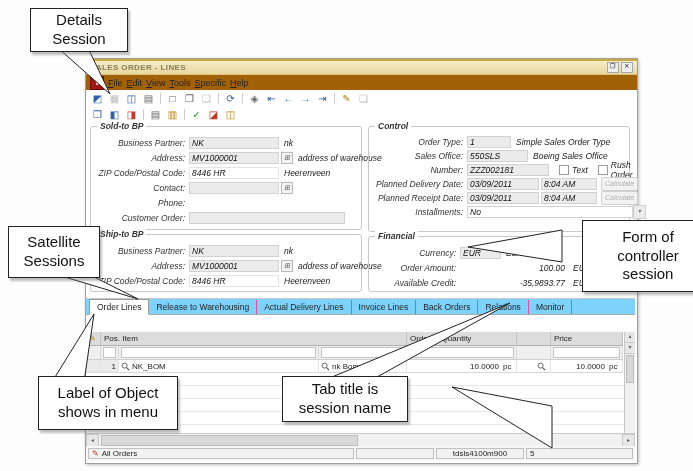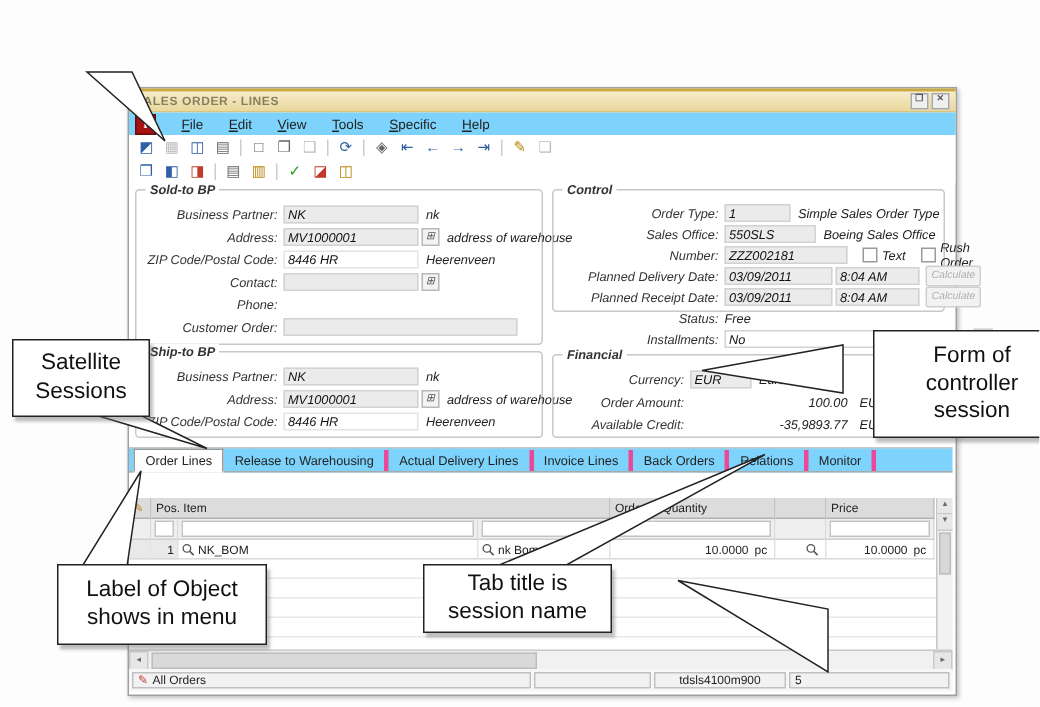--- a/index.html
+++ b/index.html
@@ -9,40 +9,40 @@
   
   .win{position:absolute;left:85px;top:58px;width:551px;height:404px;background:#fff;
        border:1px solid #9f9f9f;box-shadow:1px 1px 3px rgba(0,0,0,.25);z-index:1;}
   .titlebar{position:absolute;left:0;top:0;width:100%;height:16px;box-sizing:border-box;
        background:linear-gradient(#f7eccb,#e9d79c);border-top:2px solid #caa93e;border-bottom:1px solid #d9c57c;
        display:flex;align-items:center;padding:0 4px;font-size:8px;font-weight:bold;color:#86805f;letter-spacing:.4px;}
   .winbtns{margin-left:auto;display:flex;gap:2px;}
   .wbtn{width:10px;height:9px;border:1px solid #a8a8a8;background:#efefef;font-size:6px;line-height:7px;
         text-align:center;color:#555;cursor:pointer;}
   .menubar{position:absolute;left:0;top:16px;width:100%;height:15px;box-sizing:border-box;
-        display:flex;align-items:center;gap:17px;padding:0 4px;font-size:9px;background:#7dd3fc;}
+        display:flex;align-items:center;gap:4px;padding:0 4px;font-size:9px;background:#a16207;}
   .appicon{width:12px;height:12px;background:#a51313;border:1px solid #6d0b0b;color:#fff;
         font-family:"Liberation Serif",serif;font-weight:bold;font-size:9px;line-height:11px;text-align:center;}
   .menu-item{display:inline-block;cursor:pointer;}
   .menu-item::first-letter{text-decoration:underline;}
   .toolbar{position:absolute;left:0;width:100%;height:16px;box-sizing:border-box;display:flex;
         align-items:center;gap:2px;padding:0 4px;background:#fff;}
   .tb1{top:31px;} .tb2{top:47px;}
   .tbi{width:15px;height:14px;display:flex;align-items:center;justify-content:center;
         font-size:10px;cursor:pointer;}
   .sep{width:1px;height:11px;background:#ccc;margin:0 2px;}
   .blu{color:#2f5fa5}.gry{color:#666}.dis{color:#bcbcbc}.grn{color:#1d9e1d}.red{color:#c0392b}.gold{color:#b8860b}
 
   
   .formarea{position:absolute;left:0;top:63px;width:549px;height:176px;background:#fff;}
   .grp{position:absolute;border:1px solid #c8c8c8;border-radius:3px;box-sizing:border-box;padding-top:8px;font-style:italic;}
   .grp-title{position:absolute;top:-6px;left:6px;background:#fff;padding:0 3px;
         font-size:8.5px;font-weight:bold;color:#333;}
   .g-soldto{left:4px;top:4px;width:272px;height:104px;}
-  .g-control{left:282px;top:4px;width:262px;height:82px;padding-left:16px;}
+  .g-control{left:282px;top:4px;width:262px;height:106px;}
   .g-shipto{left:4px;top:112px;width:272px;height:58px;}
   .g-financial{left:282px;top:114px;width:262px;height:56px;}
   .frow{display:flex;align-items:center;height:15px;font-size:8.5px;padding-left:2px;}
   .g-control .frow{height:14px;}
   .flabel{width:92px;text-align:right;padding-right:4px;color:#333;flex:none;}
   .g-financial .flabel{width:85px;}
   .fbox{background:#ebebeb;border:1px solid #d2d2d2;height:10px;line-height:10px;font-size:8.5px;
         padding:0 2px;color:#111;box-sizing:content-box;flex:none;}
   .w84{width:84px}.w150{width:150px}.w38{width:38px}.w55{width:55px}.w76{width:76px}
   .w66{width:66px}.w50{width:50px}.w35{width:35px}.w160{width:160px}
@@ -56,21 +56,21 @@
   .dd{display:flex;align-items:center;}
   .dd-arrow{width:11px;height:12px;border:1px solid #cfcfcf;background:#ececec;font-size:6px;line-height:11px;
         text-align:center;color:#777;cursor:pointer;}
   .amount{width:105px;text-align:right;font-size:8.5px;}
   .cur{margin-left:8px;font-size:8.5px;}
 
   
   .tabstrip{position:absolute;left:0;top:239px;width:549px;height:17px;background:#7dd3fc;
         border-top:1px solid #c8c8c8;border-bottom:1px solid #a9a9a9;display:flex;align-items:flex-end;
         padding-left:3px;box-sizing:border-box;font-size:8.5px;}
-  .tab{padding:2px 7px 2px;color:#222;cursor:pointer;border-right:3px solid #ec4899;white-space:nowrap;}
+  .tab{padding:2px 7px 2px;color:#222;cursor:pointer;border-right:1px solid #ec4899;white-space:nowrap;}
   .tab.active{background:#fff;border:1px solid #9a9a9a;border-bottom:1px solid #fff;margin-bottom:-1px;}
   .linesbar{position:absolute;left:0;top:256px;width:549px;height:17px;display:flex;align-items:center;
         gap:12px;padding:0 5px;box-sizing:border-box;font-size:9px;border-bottom:1px solid #cdcdcd;background:#fff;margin-top:40px;}
   .linesbar .icons{display:flex;align-items:center;gap:2px;}
 
   
   .gridwrap{position:absolute;left:0;top:273px;width:549px;height:101px;background:#fff;font-size:8px;}
   .grow{display:flex;}
   .gh{background:#dcdcdc;border-right:1px solid #c2c2c2;border-bottom:1px solid #b2b2b2;height:14px;
         display:flex;align-items:center;padding:0 3px;box-sizing:border-box;color:#222;}
@@ -238,24 +238,20 @@
           <span class="flabel">Planned Delivery Date:</span>
           <span class="fbox w66">03/09/2011</span>
           <span class="fbox w50" style="margin-left:2px;">8:04 AM</span>
           <span class="calc-btn">Calculate</span>
         </div>
         <div class="frow">
           <span class="flabel">Planned Receipt Date:</span>
           <span class="fbox w66">03/09/2011</span>
           <span class="fbox w50" style="margin-left:2px;">8:04 AM</span>
           <span class="calc-btn">Calculate</span>
-        </div>
-        <div class="frow">
-          <span class="flabel">Status:</span>
-          <span>Free</span>
         </div>
         <div class="frow">
           <span class="flabel">Installments:</span>
           <span class="dd">
             <span class="fbox w160" style="background:#fff;">No</span>
             <span class="dd-arrow">▾</span>
           </span>
         </div>
       </div>
 
@@ -422,18 +418,19 @@
 
   <svg class="tails" width="693" height="471" viewBox="0 0 693 471">
     <polygon points="58,48 88,48 110,94" fill="#fff" stroke="#222" stroke-width="1"></polygon>
     <polygon points="48,272 84,272 138,299" fill="#fff" stroke="#222" stroke-width="1"></polygon>
     <polygon points="562,230 562,262 468,247" fill="#fff" stroke="#222" stroke-width="1"></polygon>
     <polygon points="52,382 84,382 94,314" fill="#fff" stroke="#222" stroke-width="1"></polygon>
     <polygon points="320,382 368,382 510,303" fill="#fff" stroke="#222" stroke-width="1"></polygon>
     <polygon points="552,406 552,448 452,387" fill="#fff" stroke="#222" stroke-width="1"></polygon>
   </svg>
 
+  <div class="callout co-details">Details Session</div>
   <div class="callout co-satellite">Satellite Sessions</div>
   <div class="callout co-controller">Form of controller session</div>
   <div class="callout co-labelobj">Label of Object shows in menu</div>
   <div class="callout co-tabtitle">Tab title is session name</div>
 
 </div>
 
 </body></html>

